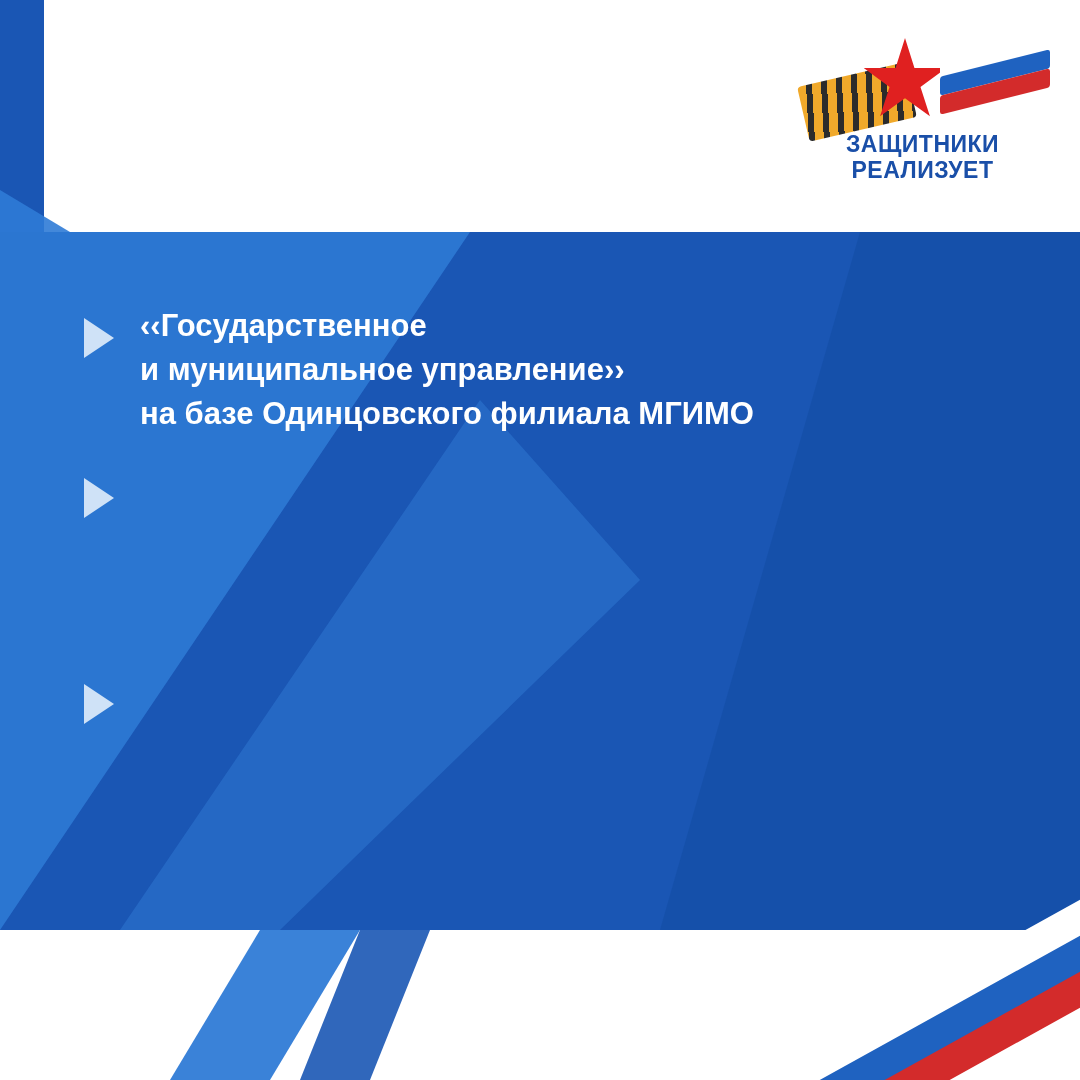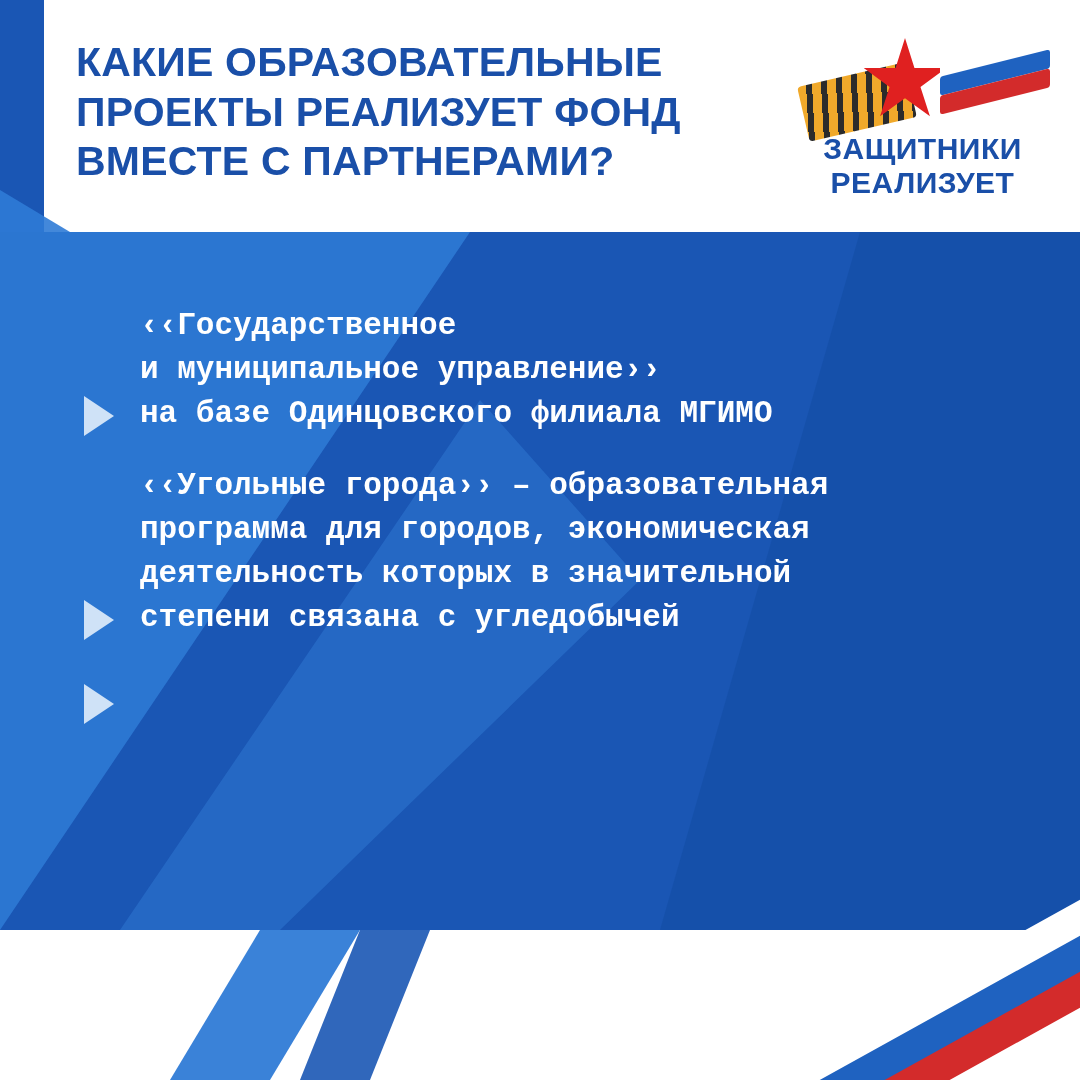--- a/index.html
+++ b/index.html
@@ -216,38 +216,37 @@
   .logo-flag .f2 { top: 23px; background: #1f62c0; }
   .logo-flag .f3 { top: 42px; background: #d32b2b; }
   .logo-text {
     position: absolute;
     left: 0;
     top: 100px;
     width: 265px;
     text-align: center;
     color: #1a4fa8;
     font-weight: bold;
-    font-size: 30px;
+    font-size: 23px;
     line-height: 1.12;
     letter-spacing: 0.5px;
   }
 
   
   .list {
     position: absolute;
     left: 0;
     top: 232px;
     width: 1080px;
     height: 698px;
   }
   .bullet {
     position: absolute;
     display: flex;
-    align-items: flex-end;
-    font-family: Liberation Mono, monospace;
+    align-items: flex-start;
   }
   .bullet .arrow {
     flex: 0 0 auto;
     width: 0;
     height: 0;
     margin-top: 14px;
     margin-right: 26px;
     border-top: 20px solid transparent;
     border-bottom: 20px solid transparent;
     border-left: 30px solid #cfe2f7;
@@ -281,21 +280,20 @@
     <div class="chev-blue-2"></div>
     <div class="ribbon">
       <span class="r1"></span>
       <span class="r2"></span>
       <span class="r3"></span>
       <span class="r4"></span>
     </div>
   </div>
 
   <div class="header">
-    <div class="title">КАКИЕ ОБРАЗОВАТЕЛЬНЫЕ ПРОЕКТЫ РЕАЛИЗУЕТ ФОНД ВМЕСТЕ С ПАРТНЕРАМИ?</div>
 
     <div class="logo">
       <div class="logo-ribbon-st"></div>
       <div class="logo-star"></div>
       <div class="logo-flag">
         <i class="f1"></i>
         <i class="f2"></i>
         <i class="f3"></i>
       </div>
       <div class="logo-text">
@@ -309,24 +307,20 @@
 
     <div class="bullet" id="b1">
       <span class="arrow"></span>
       <span class="text">‹‹Государственное
 и муниципальное управление››
 на базе Одинцовского филиала МГИМО</span>
     </div>
 
     <div class="bullet" id="b2">
       <span class="arrow"></span>
-      <span class="text"> ‹‹Угольные города›› – образовательная
-программа для городов, экономическая
-деятельность которых в значительной
-степени связана с угледобычей</span>
     </div>
 
     <div class="bullet" id="b3">
       <span class="arrow"></span>
     </div>
 
   </div>
 
 </div>
 

